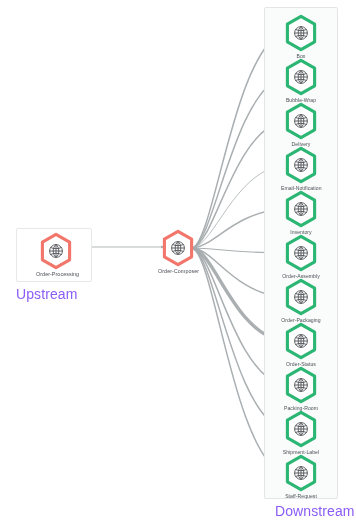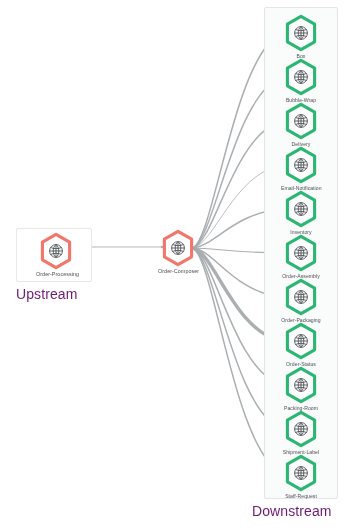--- a/index.html
+++ b/index.html
@@ -48,26 +48,26 @@
     width: 74px;
     height: 492px;
     background: #fafbfb;
   }
 
   
   .group-caption {
     position: absolute;
     font-size: 14px;
     font-weight: 400;
-    color: #701a75;
+    color: #8b5cf6;
     letter-spacing: 0.1px;
     white-space: nowrap;
   }
   #upstream-caption { left: 16px; top: 286px; }
-  #downstream-caption { left: 252px; top: 503px; }
+  #downstream-caption { left: 275px; top: 503px; }
 
   
   .node {
     position: absolute;
     width: 40px;
     text-align: center;
   }
   .node .hex-wrap {
     position: relative;
     width: 34px;

